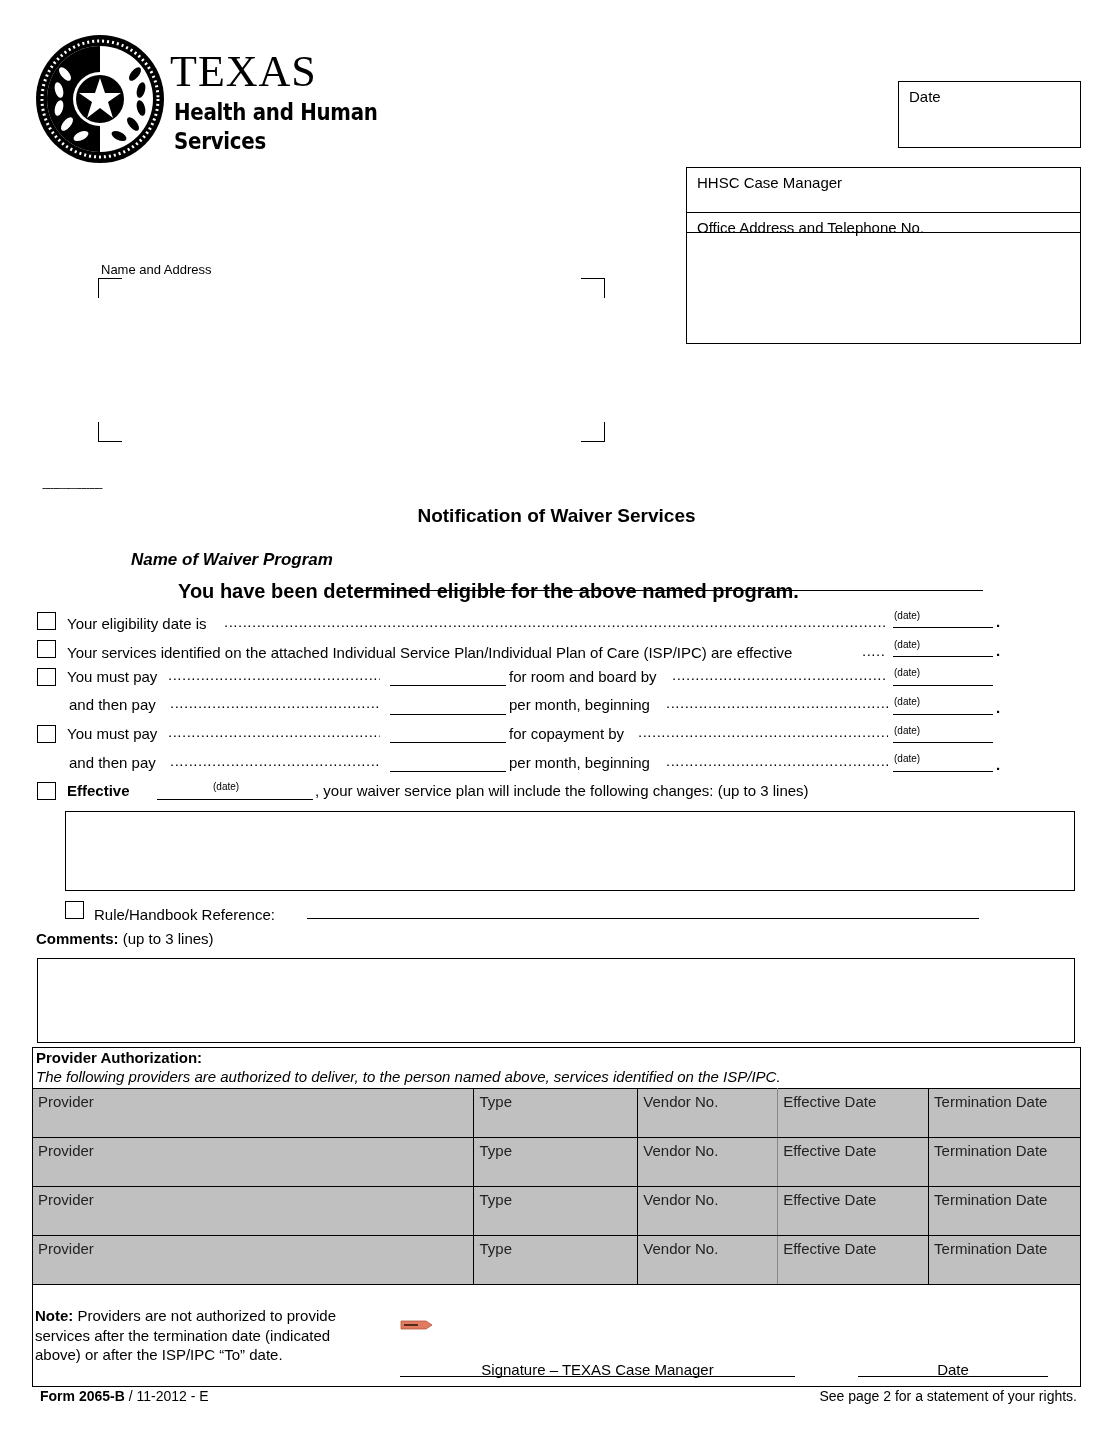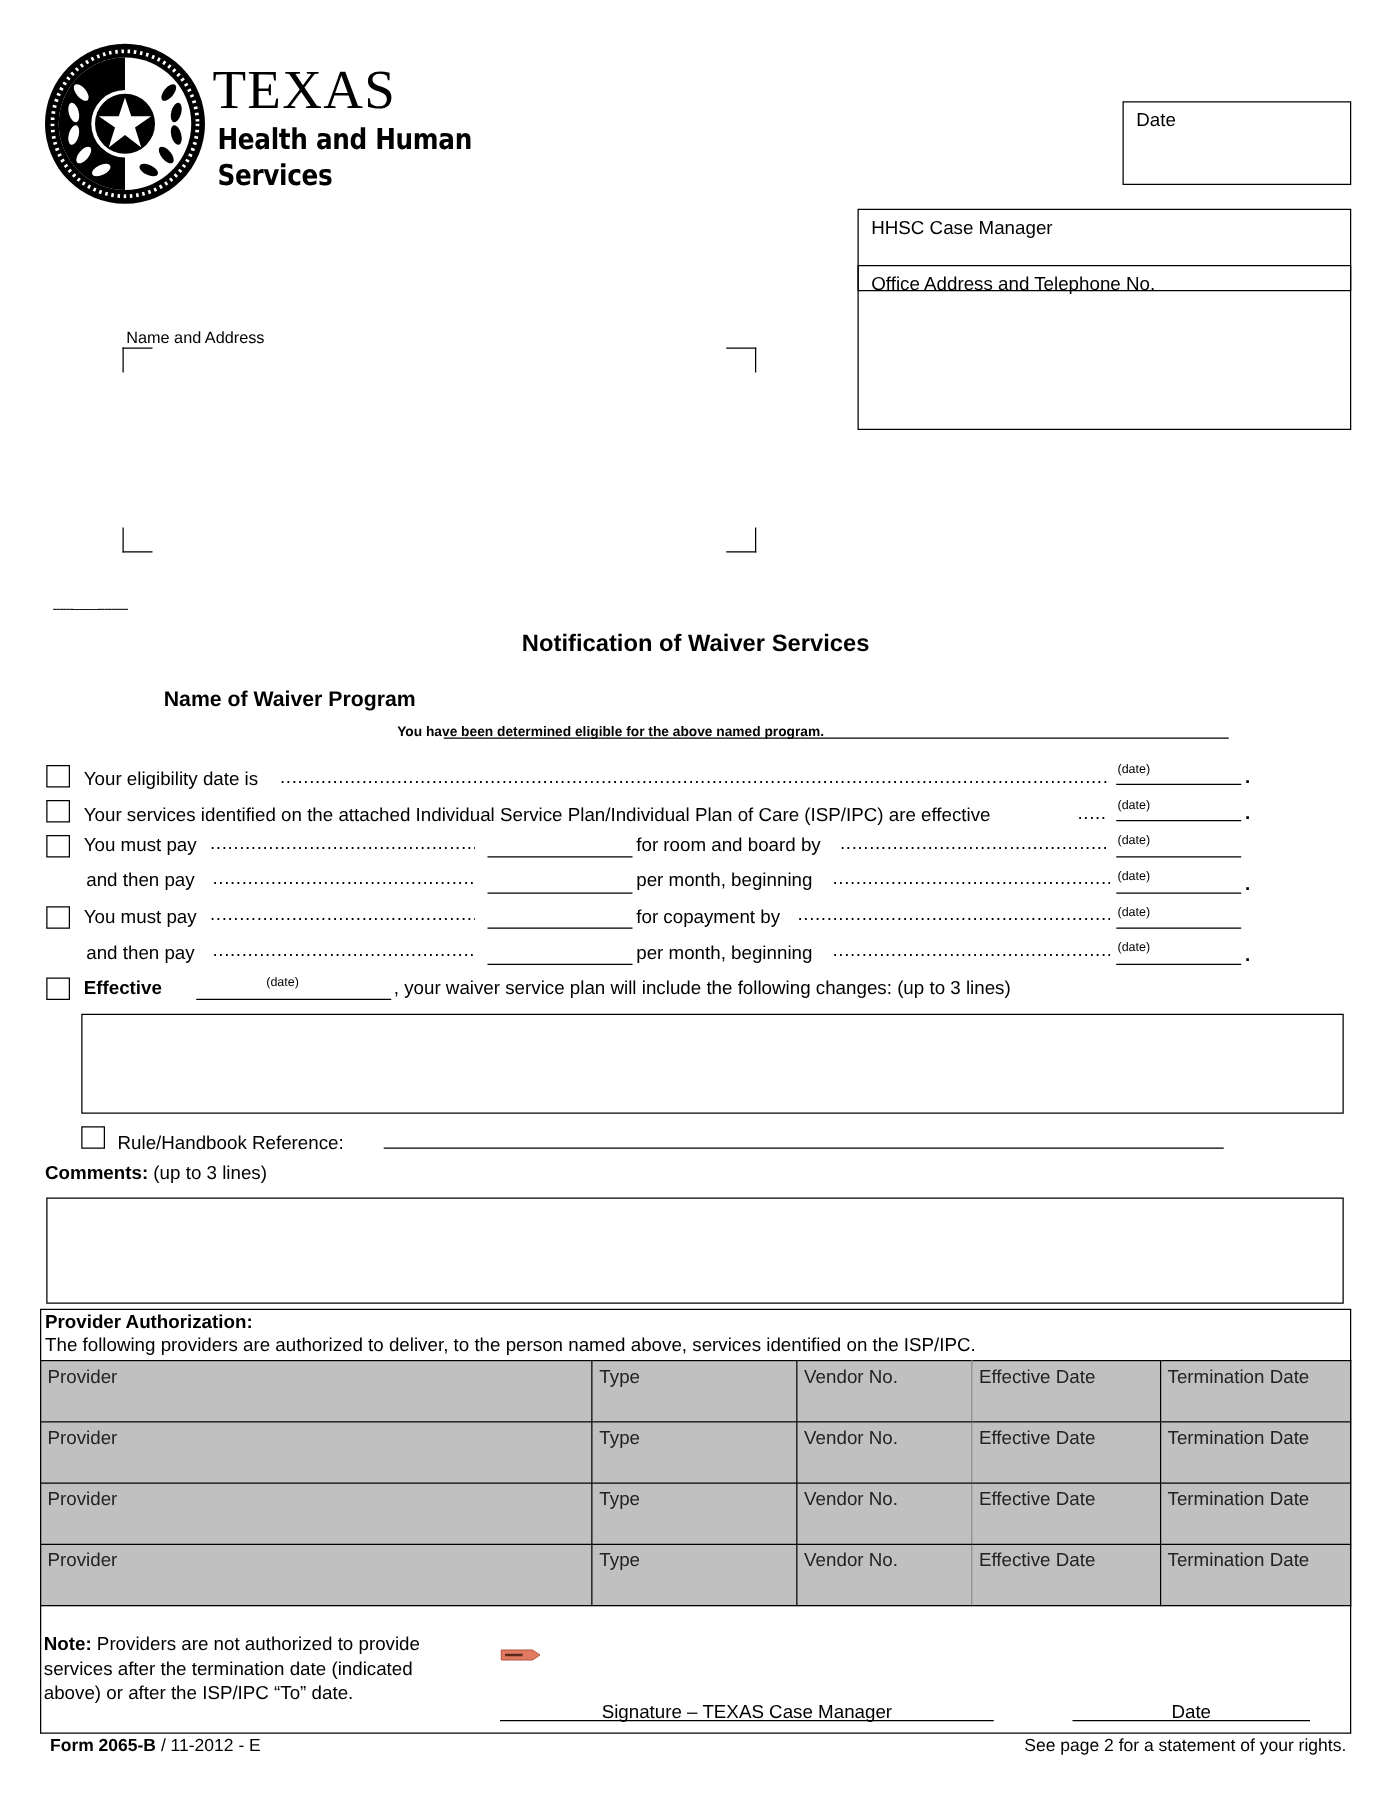--- a/index.html
+++ b/index.html
@@ -28,38 +28,38 @@
   
   .corner { position: absolute; width: 24px; height: 20px; border-color: #000; border-style: solid; border-width: 0; }
   .c-tl { left: 98px; top: 278px; border-top-width: 1.5px; border-left-width: 1.5px; }
   .c-tr { left: 581px; top: 278px; border-top-width: 1.5px; border-right-width: 1.5px; }
   .c-bl { left: 98px; top: 422px; border-bottom-width: 1.5px; border-left-width: 1.5px; }
   .c-br { left: 581px; top: 422px; border-bottom-width: 1.5px; border-right-width: 1.5px; }
 
   .dashes { left: 42px; top: 481px; font-size: 11px; letter-spacing: -1px; }
 
   .title { left: 0; width: 1113px; top: 505px; text-align: center; font-size: 19px; font-weight: bold; }
-  .program-label { left: 131px; top: 550px; font-size: 17px; font-weight: bold; }
+  .program-label { left: 131px; top: 550px; font-size: 17px; font-weight: bold; font-style: italic; }
   .program-line { left: 355px; top: 571px; width: 628px; border-bottom: 1.5px solid #000; }
-  .eligible { left: 0; width: 977px; top: 580px; text-align: center; font-size: 11px; font-weight: bold; }
+  .eligible { left: 0; width: 977px; top: 580px; text-align: center; font-size: 20px; font-weight: bold; }
 
   .chk { position: absolute; width: 19px; height: 18px; border: 1.5px solid #000; background: #fff; }
   .row-text { position: absolute; font-size: 15px; white-space: nowrap; }
   .dots { position: absolute; overflow: hidden; white-space: nowrap; font-size: 15px; letter-spacing: 0.5px; }
   .uline { position: absolute; border-bottom: 1.5px solid #000; }
   .date-ph { position: absolute; font-size: 10px; }
   .period { position: absolute; font-size: 15px; font-weight: bold; }
 
   .changes-box { left: 65px; top: 811px; width: 1010px; height: 80px; border: 1.5px solid #000; }
   .comments-box { left: 37px; top: 958px; width: 1038px; height: 85px; border: 1.5px solid #000; }
 
   
   .prov-outer { left: 32px; top: 1047px; width: 1049px; height: 340px; border: 1.5px solid #000; }
   .prov-title { left: 36px; top: 1049px; font-size: 15px; font-weight: bold; }
-  .prov-desc { left: 36px; top: 1068px; font-size: 15px; }
+  .prov-desc { left: 36px; top: 1068px; font-size: 15px; font-style: italic; }
   .prov-table { left: 32px; top: 1088px; width: 1049px; border-collapse: collapse; }
   .prov-table td {
     background: #c0c0c0; border: 1.5px solid #000; height: 49px; vertical-align: top;
     padding: 4px 5px; font-size: 15px; color: #222;
   }
   .prov-table td.c-eff { border-left: 0.5px solid #888; }
   .prov-table td.c-vend { border-right: 0.5px solid #888; }
 
   .note { left: 35px; top: 1306px; width: 345px; font-size: 15px; line-height: 19.5px; }
   .sig-tag { left: 400px; top: 1316px; width: 33px; height: 10px; }

